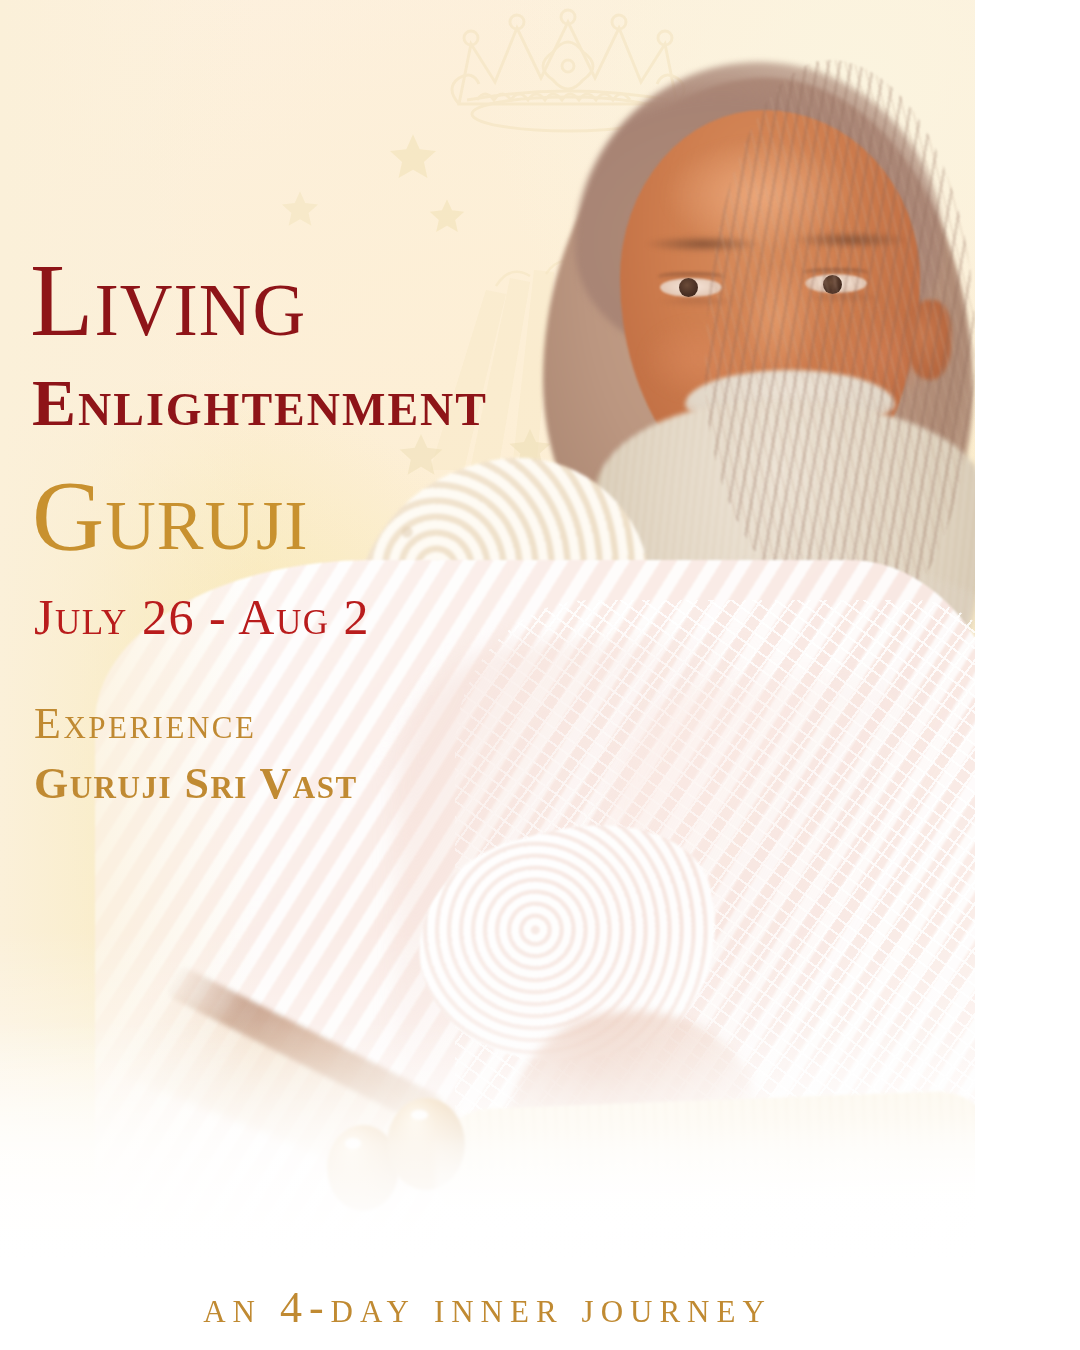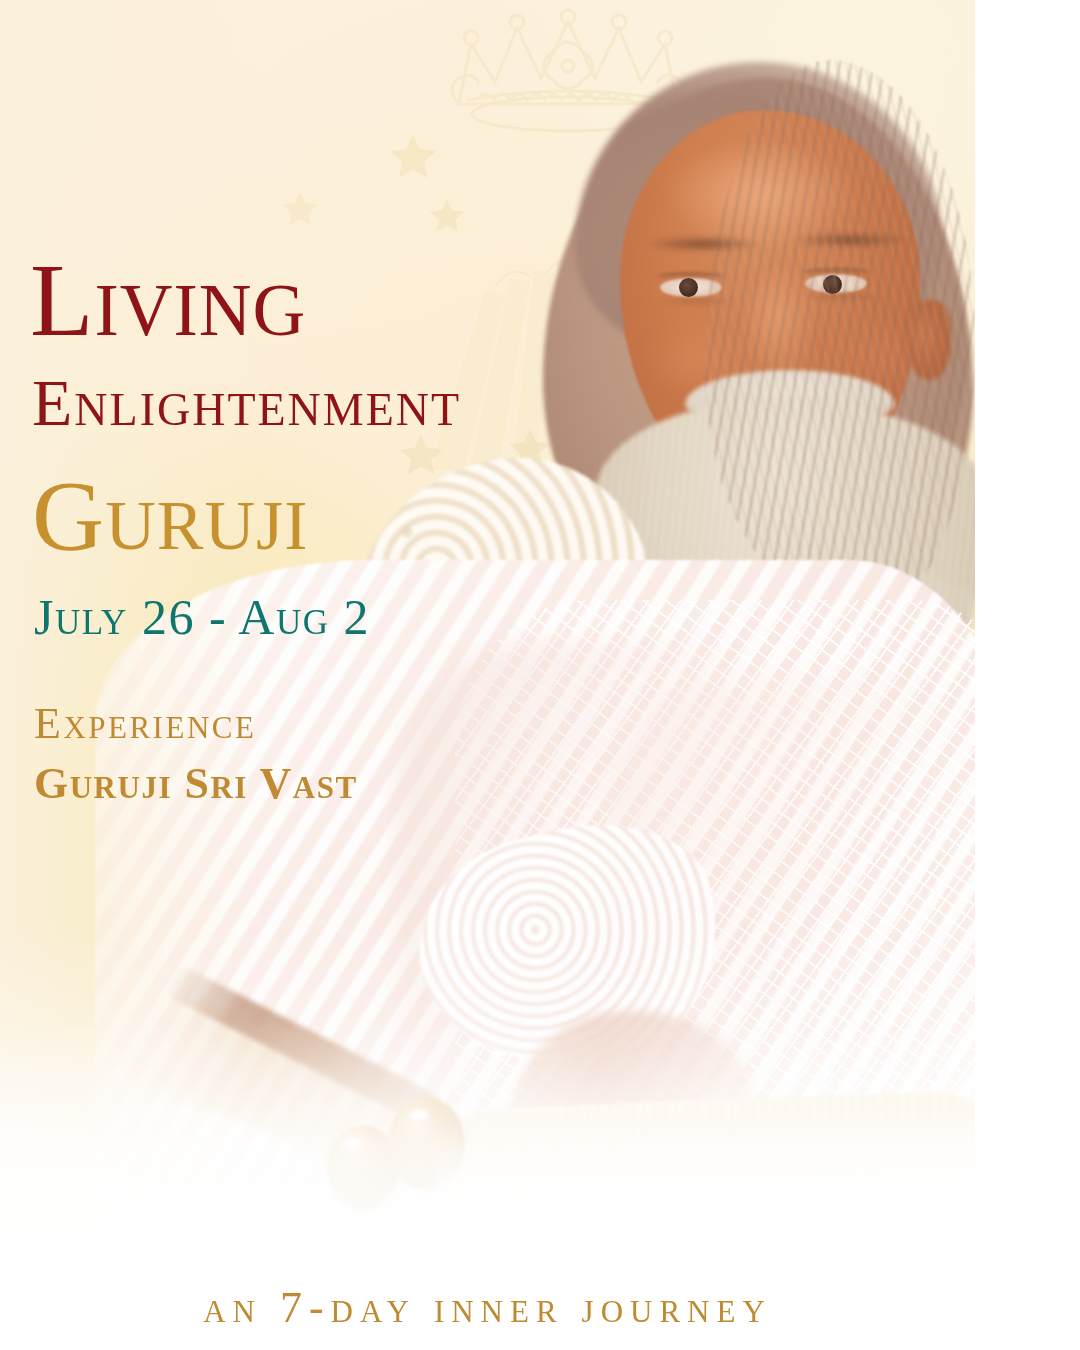--- a/index.html
+++ b/index.html
@@ -311,31 +311,32 @@
     font-size: 104px; letter-spacing: 1px;
     color: #8E1418;
     font-variant: small-caps;
     font-family: "Liberation Serif", serif;
   }
   #t-enlightenment {
     left: 32px; top: 370px;
     font-size: 66px; letter-spacing: 2px;
     color: #8E1418;
     font-variant: small-caps;
+    font-weight: bold;
   }
   #t-retreat {
     left: 32px; top: 466px;
     font-size: 100px; letter-spacing: 1px;
     color: #C8912F;
     font-variant: small-caps;
   }
   #t-dates {
     left: 34px; top: 592px;
     font-size: 50px; letter-spacing: 1.5px;
-    color: #0f766e;
+    color: #b91c1c;
     font-variant: small-caps;
   }
   #t-experience {
     left: 34px; top: 702px;
     font-size: 44px; letter-spacing: 2.5px;
     color: #C08A32;
     font-variant: small-caps;
   }
   #t-guruji {
     left: 34px; top: 762px;
@@ -482,15 +483,15 @@
 
   <div id="text-block">
     <div class="ln" id="t-living">Living</div>
     <div class="ln" id="t-enlightenment">Enlightenment</div>
     <div class="ln" id="t-retreat">Guruji</div>
     <div class="ln" id="t-dates">July 26 - Aug 2</div>
     <div class="ln" id="t-experience">Experience</div>
     <div class="ln" id="t-guruji">Guruji Sri Vast</div>
   </div>
 
-  <div id="t-tagline">an 7-day inner journey</div>
+  <div id="t-tagline">an 4-day inner journey</div>
 
 </div>
 
 </body></html>

